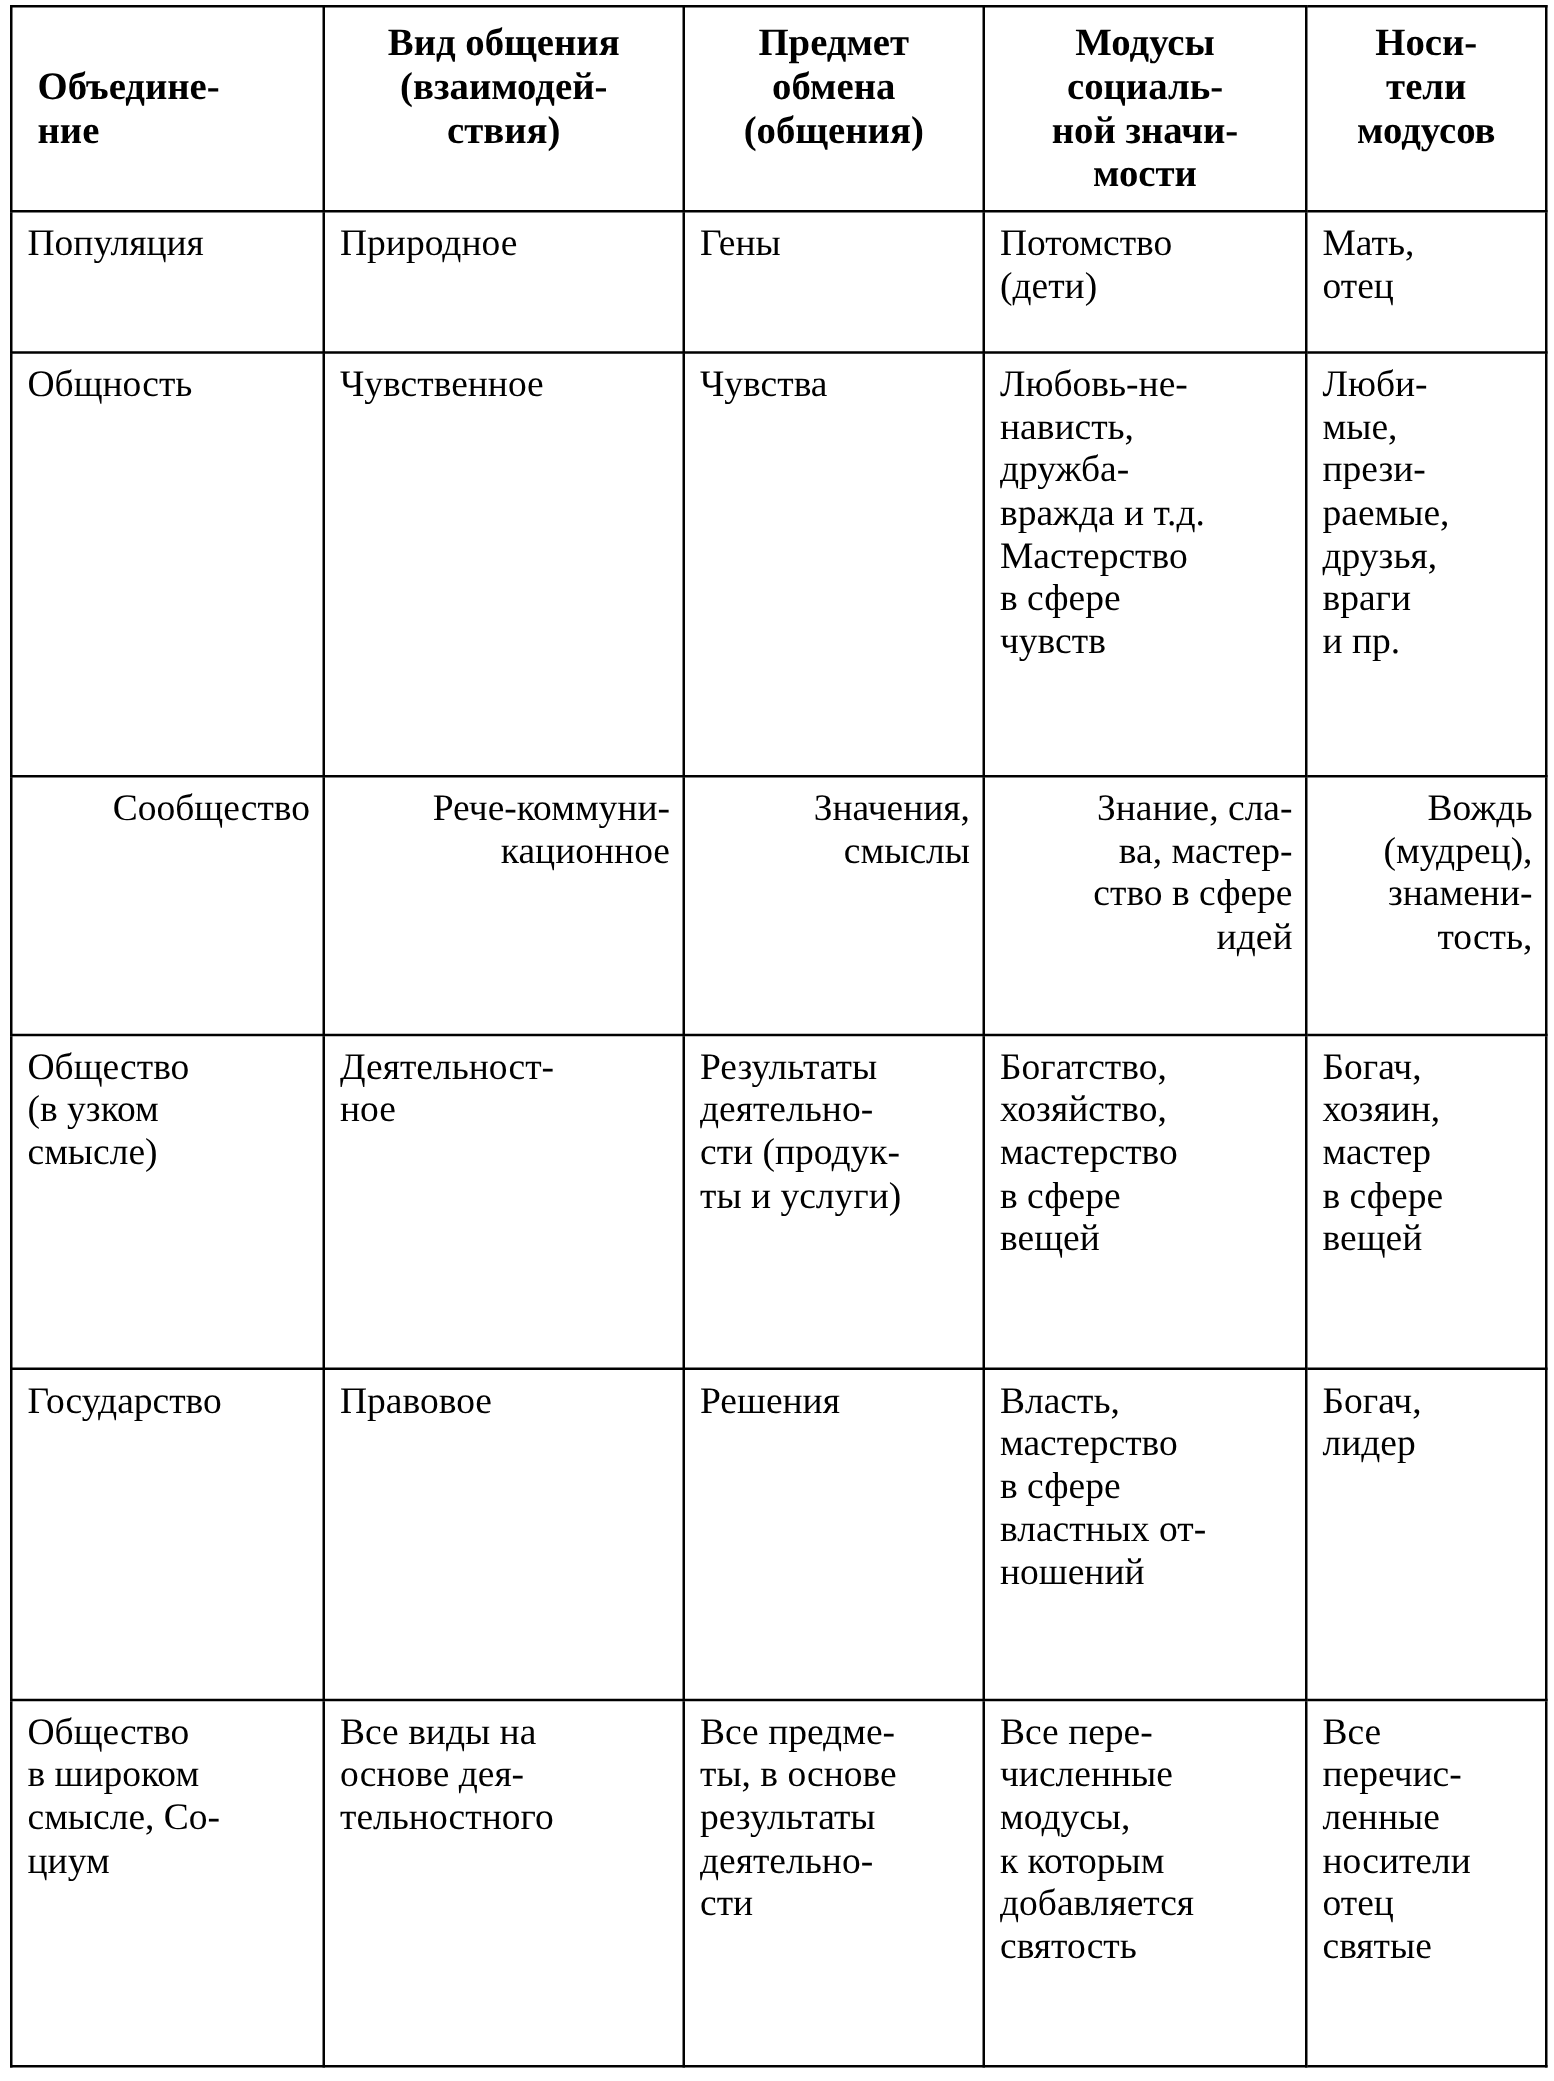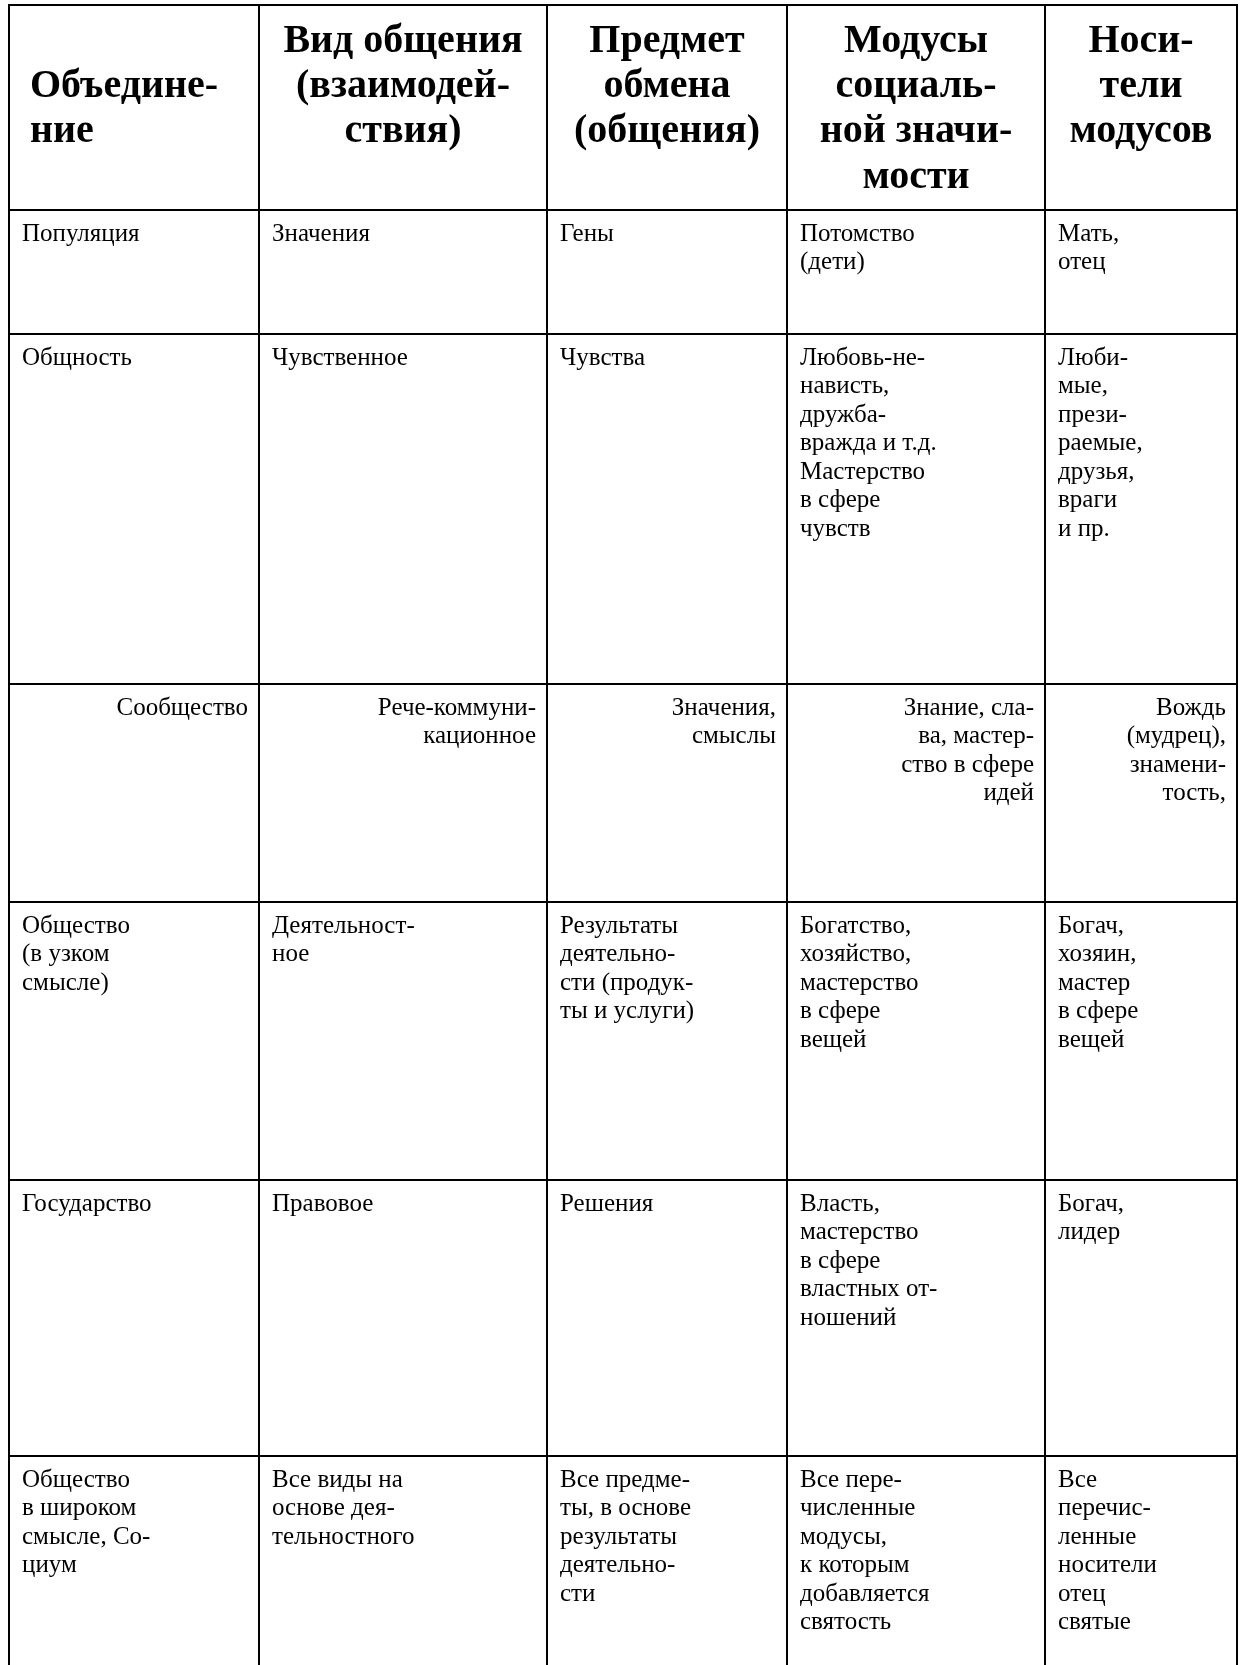--- a/index.html
+++ b/index.html
@@ -23,30 +23,30 @@
   }
   table.matrix {
     border-collapse: collapse;
     width: 1228px;
     table-layout: fixed;
   }
   table.matrix th,
   table.matrix td {
     border: 2px solid #000000;
     vertical-align: top;
-    padding: 8px 10px 22px 12px;
-    font-size: 25px;
+    padding: 8px 10px 11px 12px;
+    font-size: 30px;
     line-height: 1.14;
     word-wrap: break-word;
     hyphens: manual;
   }
   table.matrix thead th {
     text-align: center;
     font-weight: bold;
-    font-size: 40px;
+    font-size: 31px;
     line-height: 1.13;
     padding: 10px 6px 12px 6px;
     vertical-align: top;
   }
   table.matrix thead th.first-head {
     text-align: left;
     padding-left: 20px;
     vertical-align: middle;
   }
   table.matrix tbody td {
@@ -108,21 +108,21 @@
 модусов</span>
           </th>
       </tr>
     </thead>
     <tbody>
       <tr class="r-popul">
         <td>
             <span class="cell-text">Популяция</span>
           </td>
         <td>
-            <span class="cell-text">Значения</span>
+            <span class="cell-text">Природное</span>
           </td>
         <td>
             <span class="cell-text">Гены</span>
           </td>
         <td>
             <span class="cell-text">Потомство
 (дети)</span>
           </td>
         <td>
             <span class="cell-text">Мать,

